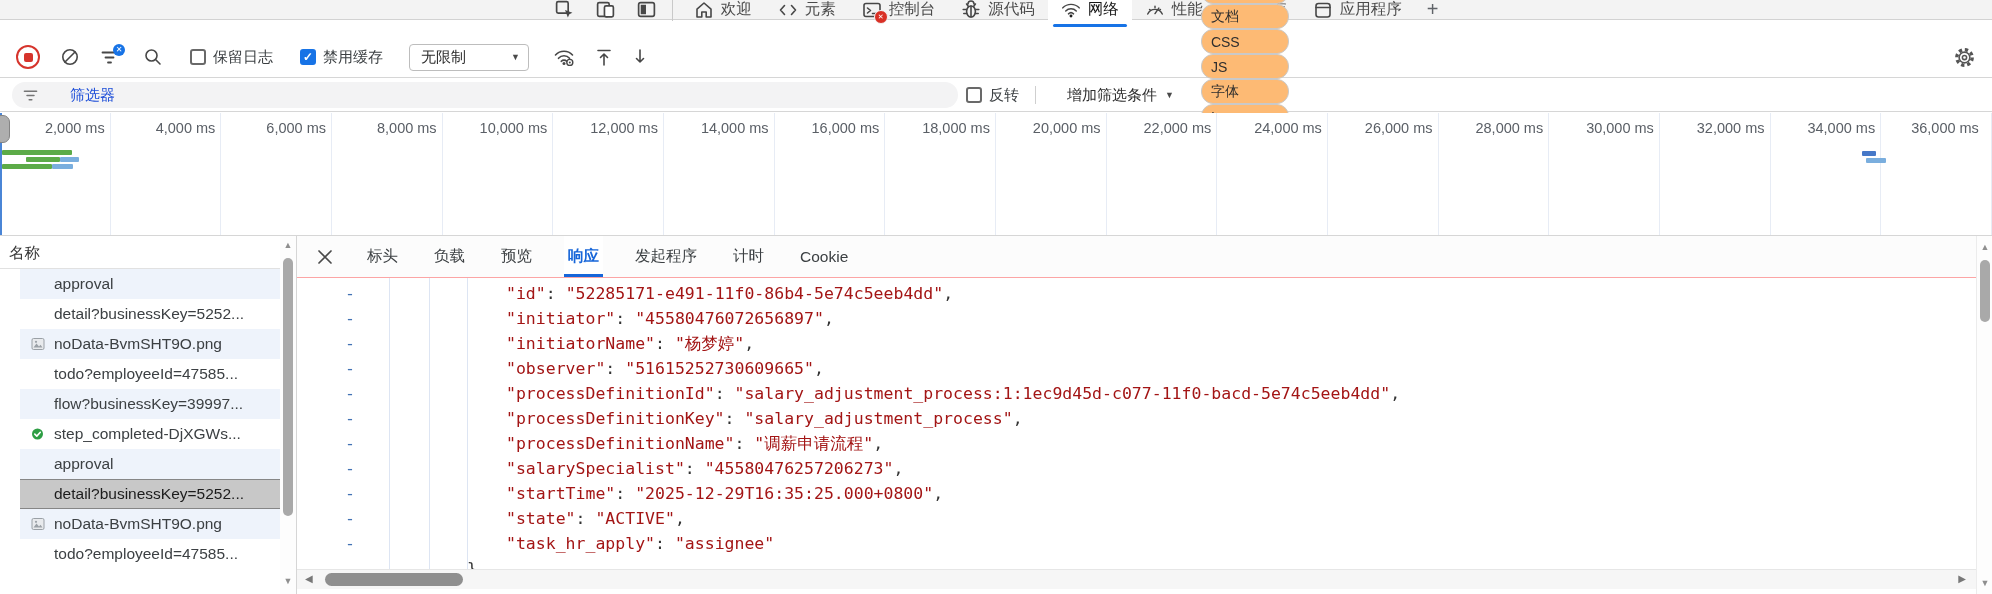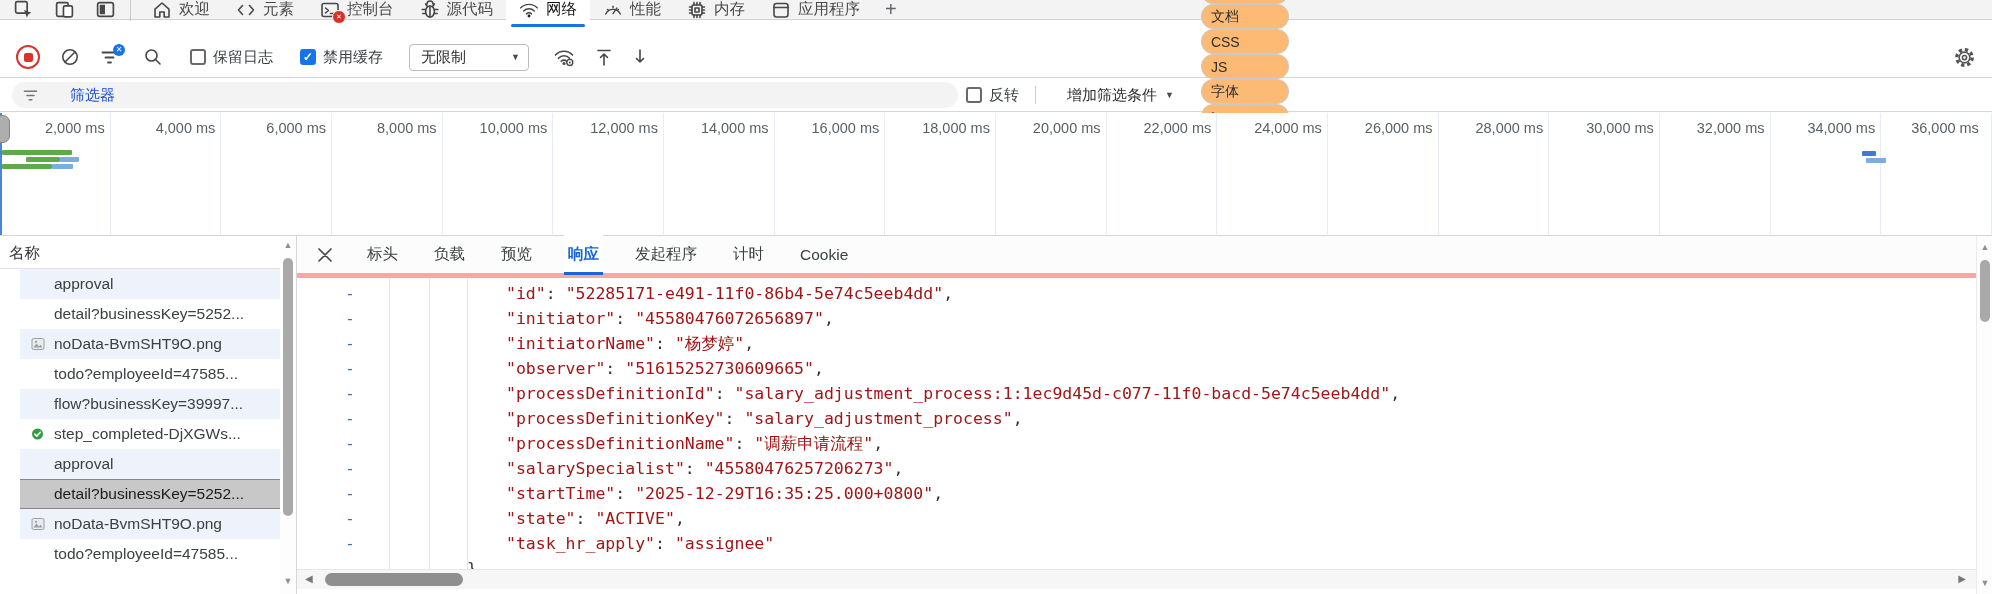--- a/index.html
+++ b/index.html
@@ -3,21 +3,21 @@
 <meta charset="utf-8">
 <style>
   html,body{margin:0;padding:0;background:#e8e8e8;}
   #root{position:relative;width:1992px;height:594px;background:#fff;overflow:hidden;
         font-family:"Liberation Sans",sans-serif;color:#3c4043;-webkit-font-smoothing:antialiased;}
   svg{display:block}
   .st{stroke:#474747;fill:none;stroke-width:1.6;stroke-linejoin:round;stroke-linecap:round}
 
   
   .row1{position:absolute;left:0;top:0;width:100%;height:20px;background:#f3f3f3;
-        border-bottom:1px solid #d2d2d2;display:flex;align-items:center;box-sizing:border-box;}
+        border-bottom:1px solid #d2d2d2;display:flex;align-items:center;box-sizing:border-box;justify-content:center;}
   .left-icons{display:flex;align-items:center;padding-left:12px;gap:19px;}
   .icon-btn{width:22px;height:22px;display:flex;align-items:center;justify-content:center;cursor:pointer;}
   .vsep{width:1px;height:22px;background:#c9c9c9;margin:0 8px 0 14px;}
   .tabs{display:flex;align-items:center;height:36px;}
   .tab{display:flex;align-items:center;gap:7px;height:35px;padding:0 13px;font-size:15.5px;
        color:#4a4a4a;position:relative;white-space:nowrap;cursor:pointer;}
   .tab.selected{color:#161616;background:#fff;}
   .tab.selected::after{content:'';position:absolute;left:5px;right:5px;bottom:0;height:3px;
        background:#1773e6;border-radius:2px;}
   .icon-wrap{position:relative;width:20px;height:20px;display:flex;align-items:center;justify-content:center;}
@@ -89,21 +89,21 @@
   .rrow.selected{background:#c8c8c8;border-top:1px solid #868686;border-bottom:1px solid #868686;color:#1c1c1c;}
   .rrow .ricon{position:absolute;left:11px;top:50%;transform:translateY(-50%);}
   .vscroll-left{position:absolute;left:280px;top:236px;width:16px;height:358px;background:#fdfdfd;}
   .arrow{position:absolute;left:0;width:16px;text-align:center;font-size:9px;color:#8f8f8f;cursor:pointer;}
   .thumb-v{position:absolute;left:3px;width:10px;background:#a9a9a9;border-radius:5px;cursor:grab;}
 
   
   .detail{position:absolute;left:296px;top:236px;width:1696px;height:358px;background:#fff;
         border-left:1px solid #d6d6d6;box-sizing:border-box;}
   .dtabs{position:absolute;left:0;top:0;right:16px;height:42px;background:#fcfcfc;
-        border-bottom:5px solid #fca5a5;display:flex;align-items:center;padding-left:12px;box-sizing:border-box;}
+        border-bottom:1px solid #fca5a5;display:flex;align-items:center;padding-left:12px;box-sizing:border-box;}
   .close-x{width:20px;height:20px;margin:0 14px 0 6px;cursor:pointer;}
   .dtab{height:41px;display:flex;align-items:center;padding:0 4px;margin:0 14px;font-size:15.5px;
         color:#3c4043;position:relative;white-space:nowrap;cursor:pointer;}
   .dtab.selected{color:#1766d9;font-weight:bold;background:#fff;}
   .dtab.selected::after{content:'';position:absolute;left:0;right:0;bottom:0;height:3px;background:#1766d9;}
   .json{position:absolute;left:0;top:42px;right:16px;height:291px;overflow:hidden;background:#fff;
         font-family:"DejaVu Sans Mono",monospace;font-size:16.5px;}
   .guide{position:absolute;top:0;bottom:0;width:1px;background:#dde5f3;}
   .jlines{position:absolute;left:0;top:3px;right:0;}
   .jline{height:25px;line-height:25px;position:relative;white-space:nowrap;}

